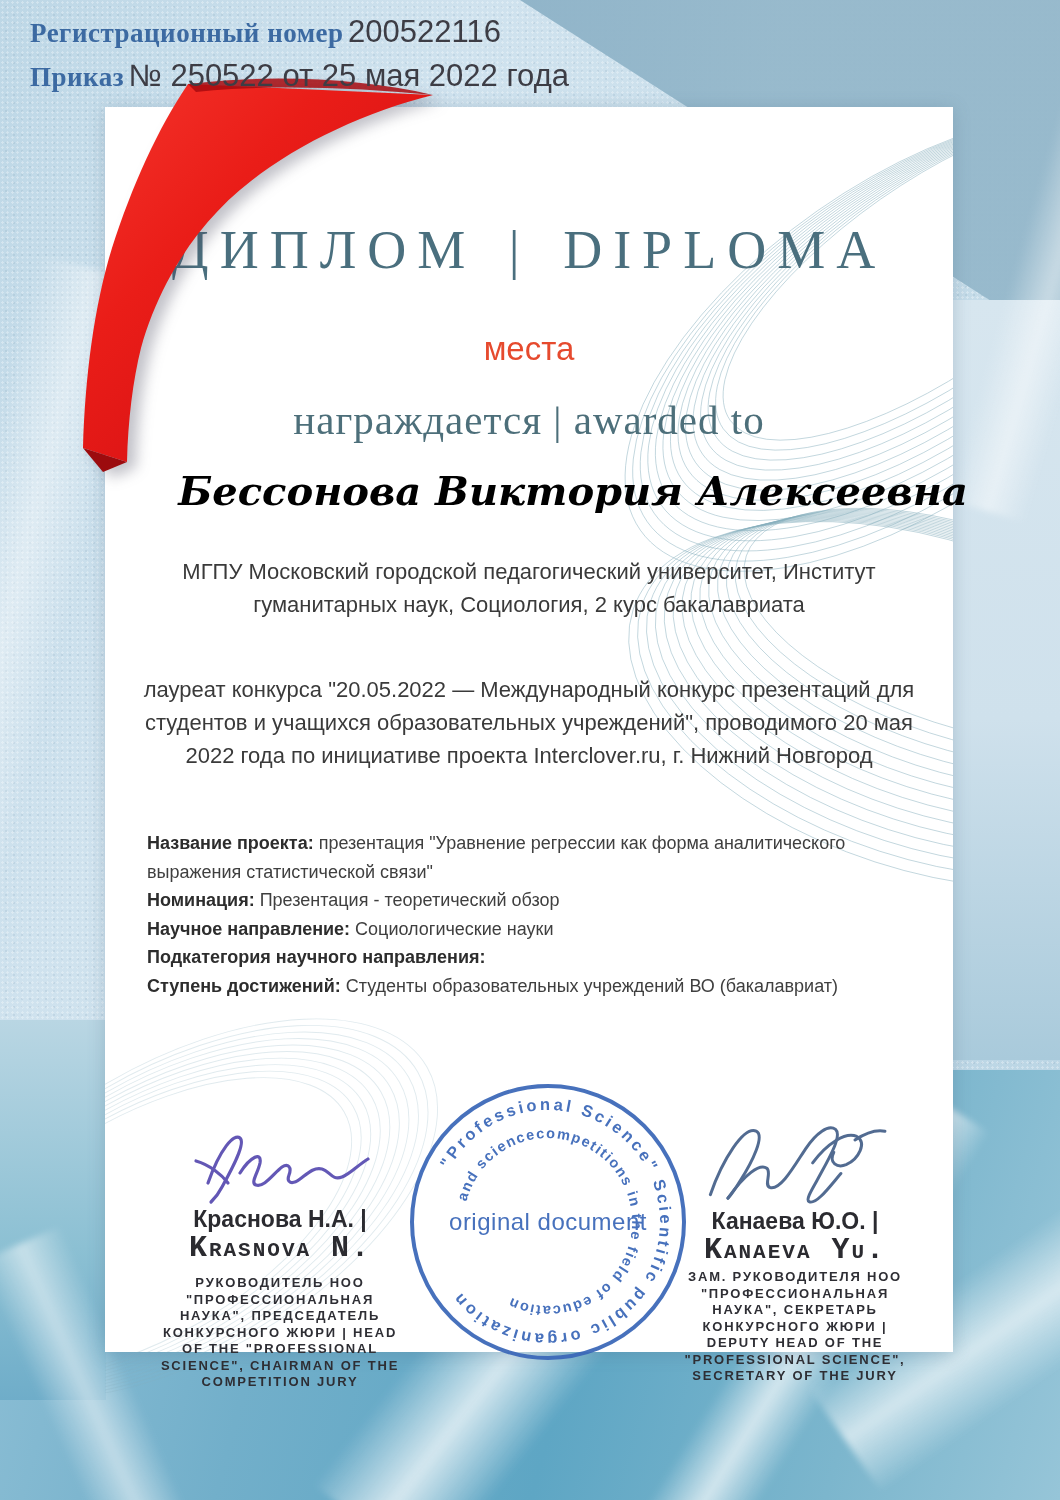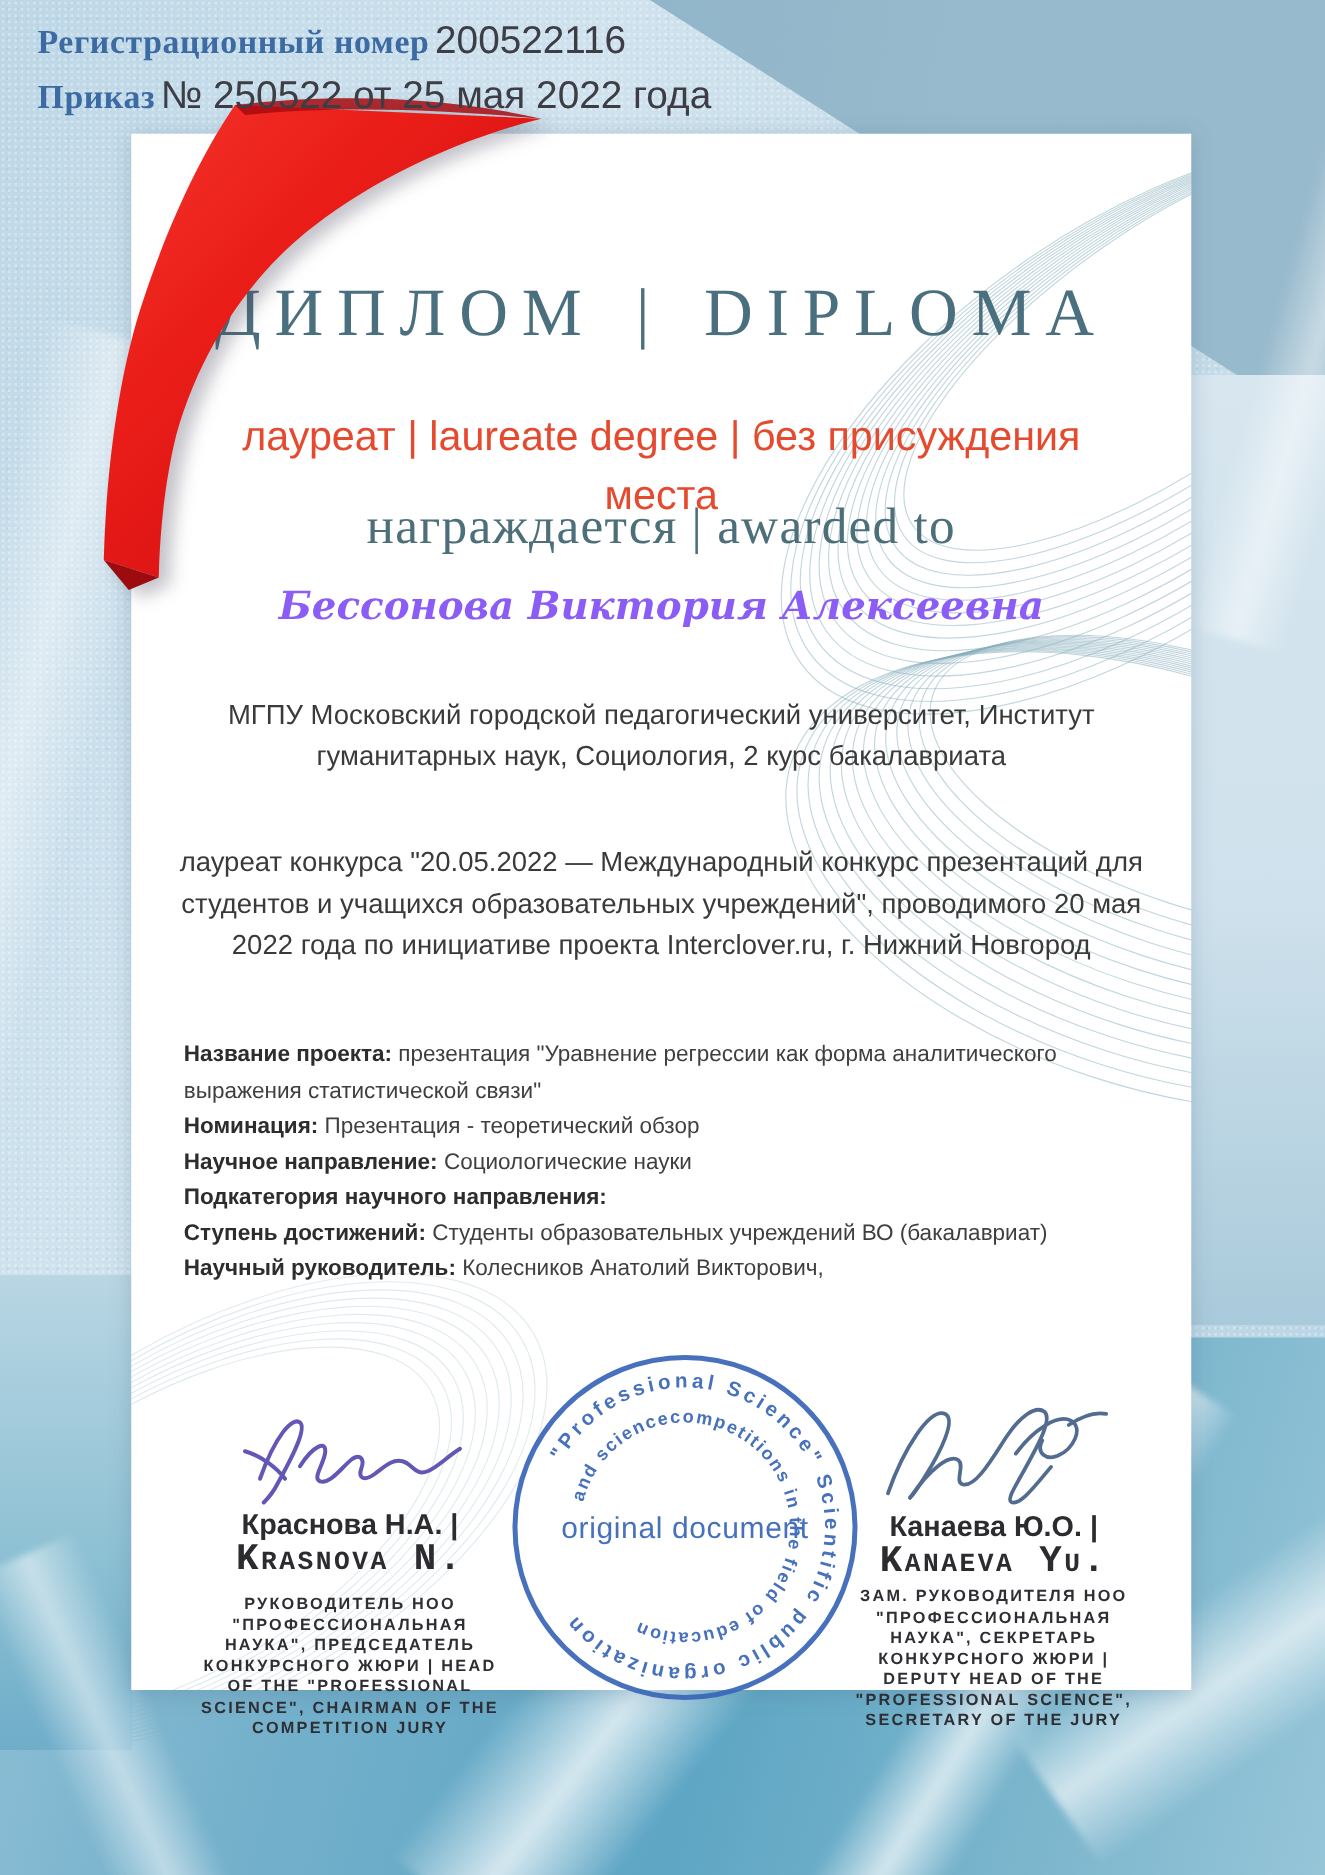--- a/index.html
+++ b/index.html
@@ -55,21 +55,21 @@
   .deco-svg{position:absolute;left:0;top:0;width:848px;height:1286px;pointer-events:none;}
   .ctext{position:absolute;left:0;width:100%;text-align:center;}
   .title{
     top:112px;font-family:"Liberation Serif",serif;font-size:54px;color:#4a6f7e;
     letter-spacing:11px;word-spacing:8px;font-weight:500;
   }
   .award-red{top:218px;font-size:33px;line-height:47px;color:#e64a2e;}
   .awarded-to{top:289px;font-family:"Liberation Serif",serif;font-size:41px;color:#4d6f7a;letter-spacing:1px;}
   .recipient{
     top:360px;font-family:"DejaVu Serif",serif;font-style:italic;font-weight:bold;
-    font-size:31px;color:#8b5cf6;
+    font-size:40px;color:#000000;margin-left:44px;
   }
   .institution{top:448px;left:24px;width:800px;font-size:22px;line-height:33px;color:#3a3a3a;}
   .competition{top:566px;left:14px;width:820px;font-size:22px;line-height:33px;color:#3a3a3a;}
   .details{position:absolute;left:42px;top:722px;width:775px;font-size:18px;line-height:28.5px;color:#3f3f3f;}
   .details b{color:#2d2d2d;text-align:center;}
   
   .sig-block{position:absolute;text-align:center;z-index:5;}
   .sig-left{left:22px;top:1018px;width:306px;}
   .sig-right{left:540px;top:1003px;width:300px;}
   .sig-svg{display:block;margin:0 auto;}
@@ -154,39 +154,37 @@
       <ellipse cx="60" cy="1110" rx="260" ry="130" transform="rotate(-30 60 1110)" fill="none" stroke="#86aebc" stroke-width="0.9" opacity="0.26"></ellipse>
       <ellipse cx="64" cy="1108" rx="266" ry="134" transform="rotate(-30 64 1108)" fill="none" stroke="#86aebc" stroke-width="0.9" opacity="0.26"></ellipse>
       <ellipse cx="68" cy="1106" rx="272" ry="138" transform="rotate(-30 68 1106)" fill="none" stroke="#86aebc" stroke-width="0.9" opacity="0.26"></ellipse>
       <ellipse cx="72" cy="1104" rx="278" ry="142" transform="rotate(-30 72 1104)" fill="none" stroke="#86aebc" stroke-width="0.9" opacity="0.26"></ellipse>
       <ellipse cx="76" cy="1102" rx="284" ry="146" transform="rotate(-30 76 1102)" fill="none" stroke="#86aebc" stroke-width="0.9" opacity="0.26"></ellipse>
     </svg>
 
   <div class="ctext title">ДИПЛОМ | DIPLOMA</div>
 
   <div class="ctext award-red">
-    <div>лауреат | laureate degree | без присуждения</div>
     <div>места</div>
   </div>
 
   <div class="ctext awarded-to">награждается | awarded to</div>
 
   <div class="ctext recipient">Бессонова Виктория Алексеевна</div>
 
   <div class="ctext institution">МГПУ Московский городской педагогический университет, Институт гуманитарных наук, Социология, 2 курс бакалавриата</div>
 
   <div class="ctext competition">лауреат конкурса "20.05.2022 — Международный конкурс презентаций для студентов и учащихся образовательных учреждений", проводимого 20 мая 2022 года по инициативе проекта Interclover.ru, г. Нижний Новгород</div>
 
   <div class="details">
     <div><b>Название проекта:</b> <span>презентация "Уравнение регрессии как форма аналитического выражения статистической связи"</span></div>
     <div><b>Номинация:</b> <span>Презентация - теоретический обзор</span></div>
     <div><b>Научное направление:</b> <span>Социологические науки</span></div>
     <div><b>Подкатегория научного направления:</b> <span></span></div>
     <div><b>Ступень достижений:</b> <span>Студенты образовательных учреждений ВО (бакалавриат)</span></div>
-    <div><b>Научный руководитель:</b> <span>Колесников Анатолий Викторович,</span></div>
   </div>
 
   <div class="sig-block sig-left">
     <svg class="sig-svg" width="200" height="80" viewBox="0 0 200 80">
       <g fill="none" stroke="#5b4fb2" stroke-width="3.2" stroke-linecap="round" opacity=".95">
         <path d="M28,58 C40,24 54,8 60,13 C66,18 52,44 42,62 C38,70 33,75 31,77"></path>
         <path d="M16,36 C30,40 42,50 48,58"></path>
         <path d="M60,48 C70,32 82,26 80,38 C78,48 70,58 76,60 C84,63 94,48 102,42 C108,38 112,42 109,50 C106,58 112,60 120,54 C128,48 134,42 142,44 C150,46 152,56 162,52 C170,49 178,40 188,34"></path>
       </g>
     </svg>

